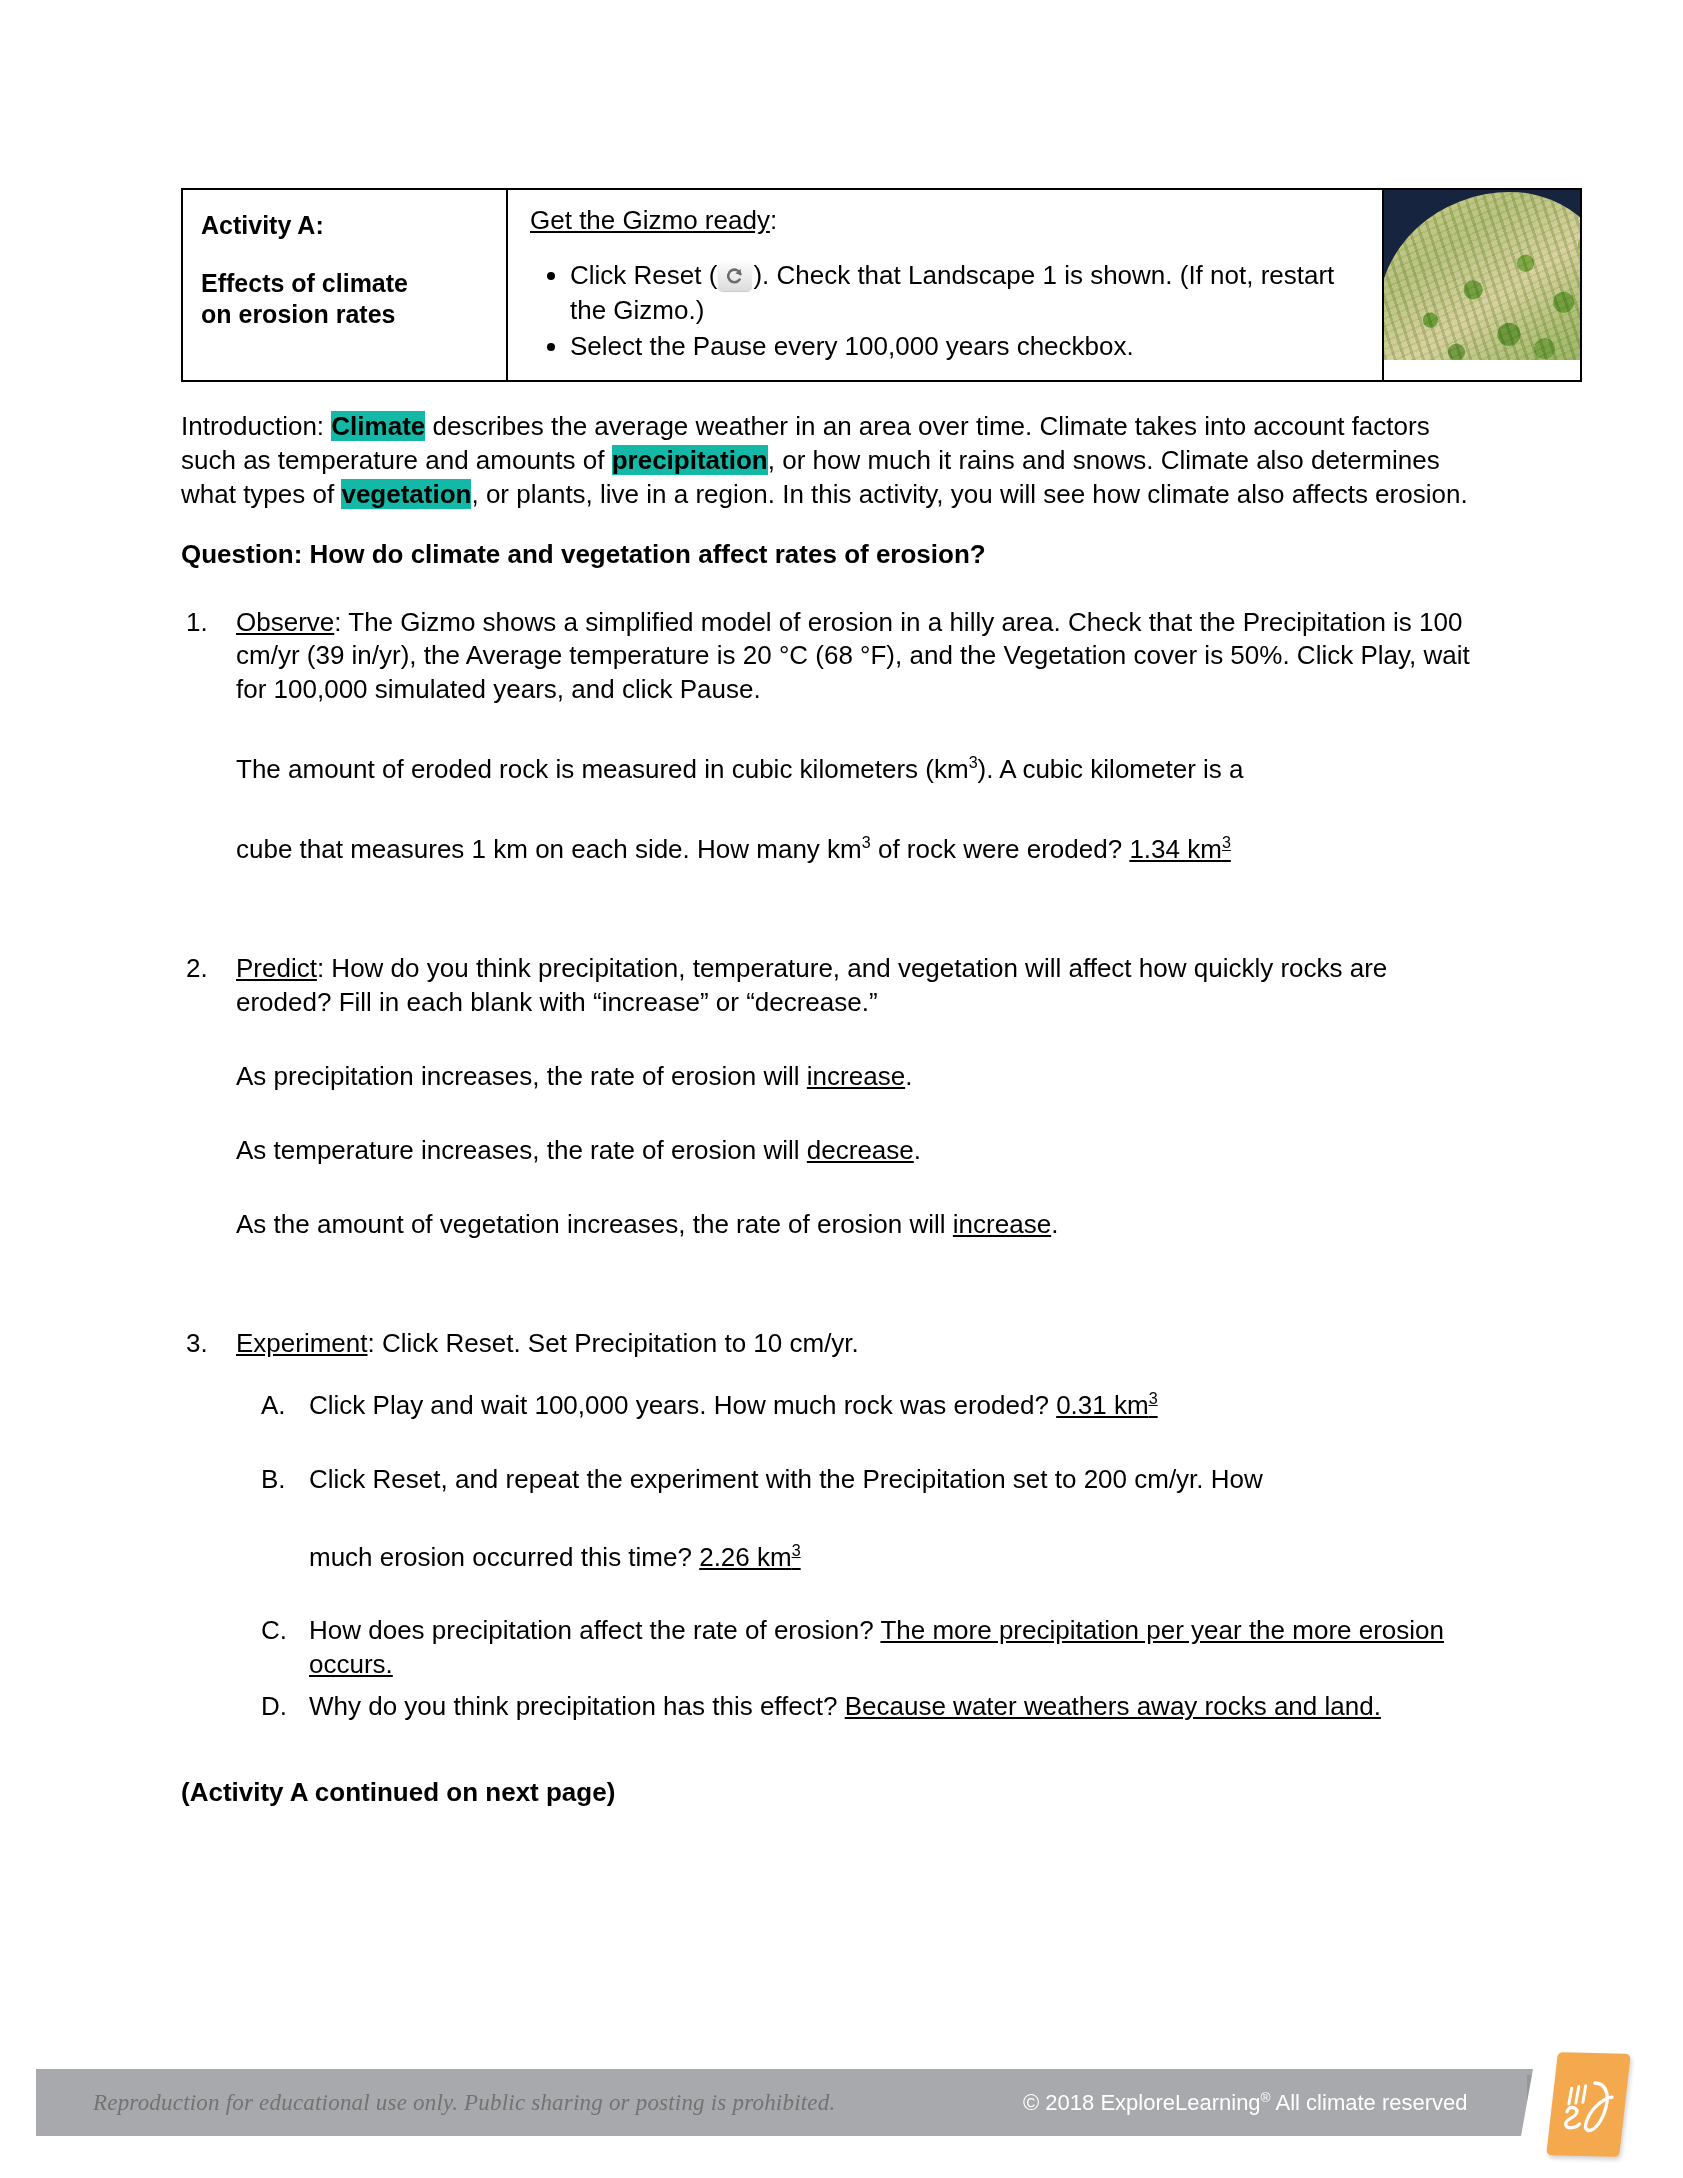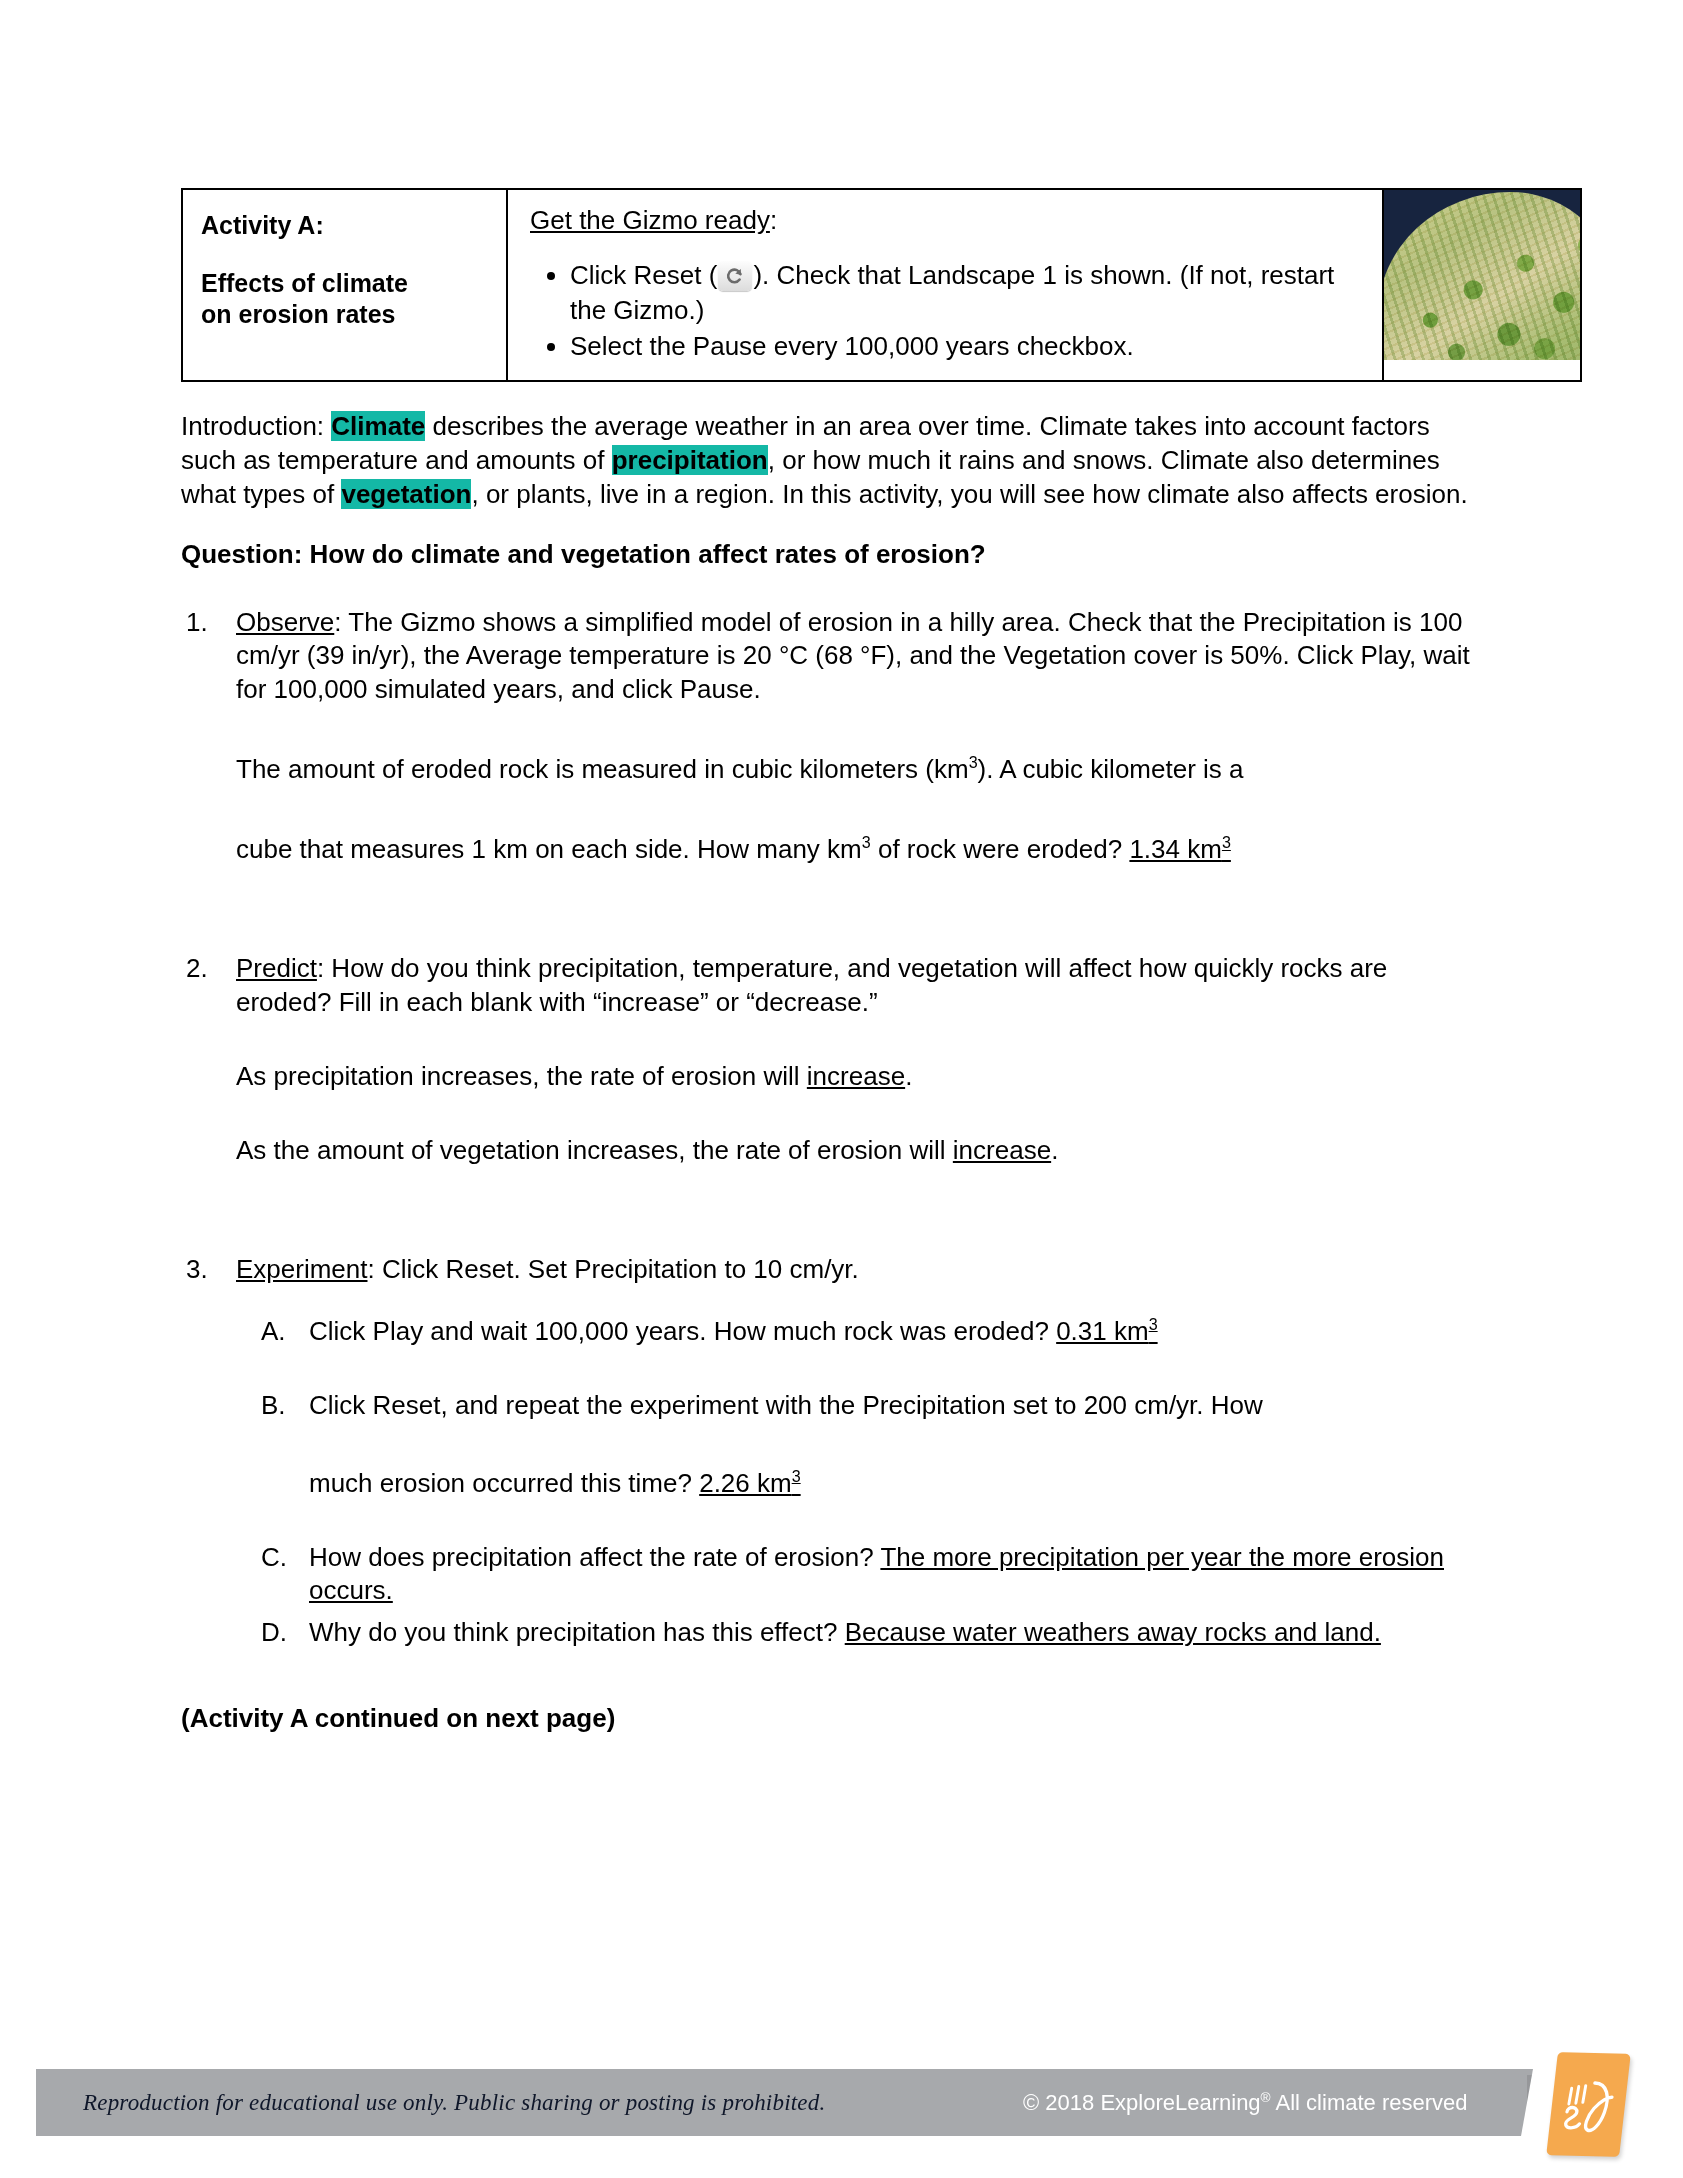--- a/index.html
+++ b/index.html
@@ -243,26 +243,26 @@
     clip-path: polygon(0 0, 100% 0, 99.2% 100%, 0 100%);
   }
   .footer .bar .shadow {
     position: absolute;
     right: -8px; top: 6px;
     width: 14px; height: 67px;
     background: rgba(0,0,0,0.10);
   }
   .footer .f-left {
     position: absolute;
-    left: 83px;
+    left: 93px;
     top: 51px;
     font-family: "Liberation Serif", serif;
     font-style: italic;
     font-size: 23px;
-    color: #0f172a;
+    color: #737373;
     letter-spacing: 0.2px;
     text-align: right;
   }
   .footer .f-right {
     position: absolute;
     left: 1023px;
     top: 51px;
     font-family: "Liberation Sans", sans-serif;
     font-size: 22px;
     color: #ffffff;
@@ -341,20 +341,21 @@
 
           <p class="sub-para"><span>cube that measures 1 km on each side. How many km</span><sup>3</sup><span> of rock were eroded? </span><span class="ans"><span>1.34 km</span><sup>3</sup></span></p>
         </li>
 
         <li style="margin-top:85px;">
           <span class="marker">2.</span>
           <span class="u">Predict</span><span>: How do you think precipitation, temperature, and vegetation will affect how quickly rocks are eroded? Fill in each blank with “increase” or “decrease.”</span>
 
           <p class="sub-para tight"><span>As precipitation increases, the rate of erosion will </span><span class="ans">increase</span><span>.</span></p>
 
+          <p class="sub-para tight"><span>As temperature increases, the rate of erosion will </span><span class="ans">decrease</span><span>.</span></p>
 
           <p class="sub-para tight"><span>As the amount of vegetation increases, the rate of erosion will </span><span class="ans">increase</span><span>.</span></p>
         </li>
 
         <li style="margin-top:85px;">
           <span class="marker">3.</span>
           <span class="u">Experiment</span><span>: Click </span><span class="b">Reset</span><span>. Set </span><span class="b">Precipitation</span><span> to 10 cm/yr.</span>
 
           <ol class="alphalist">
             <li>

